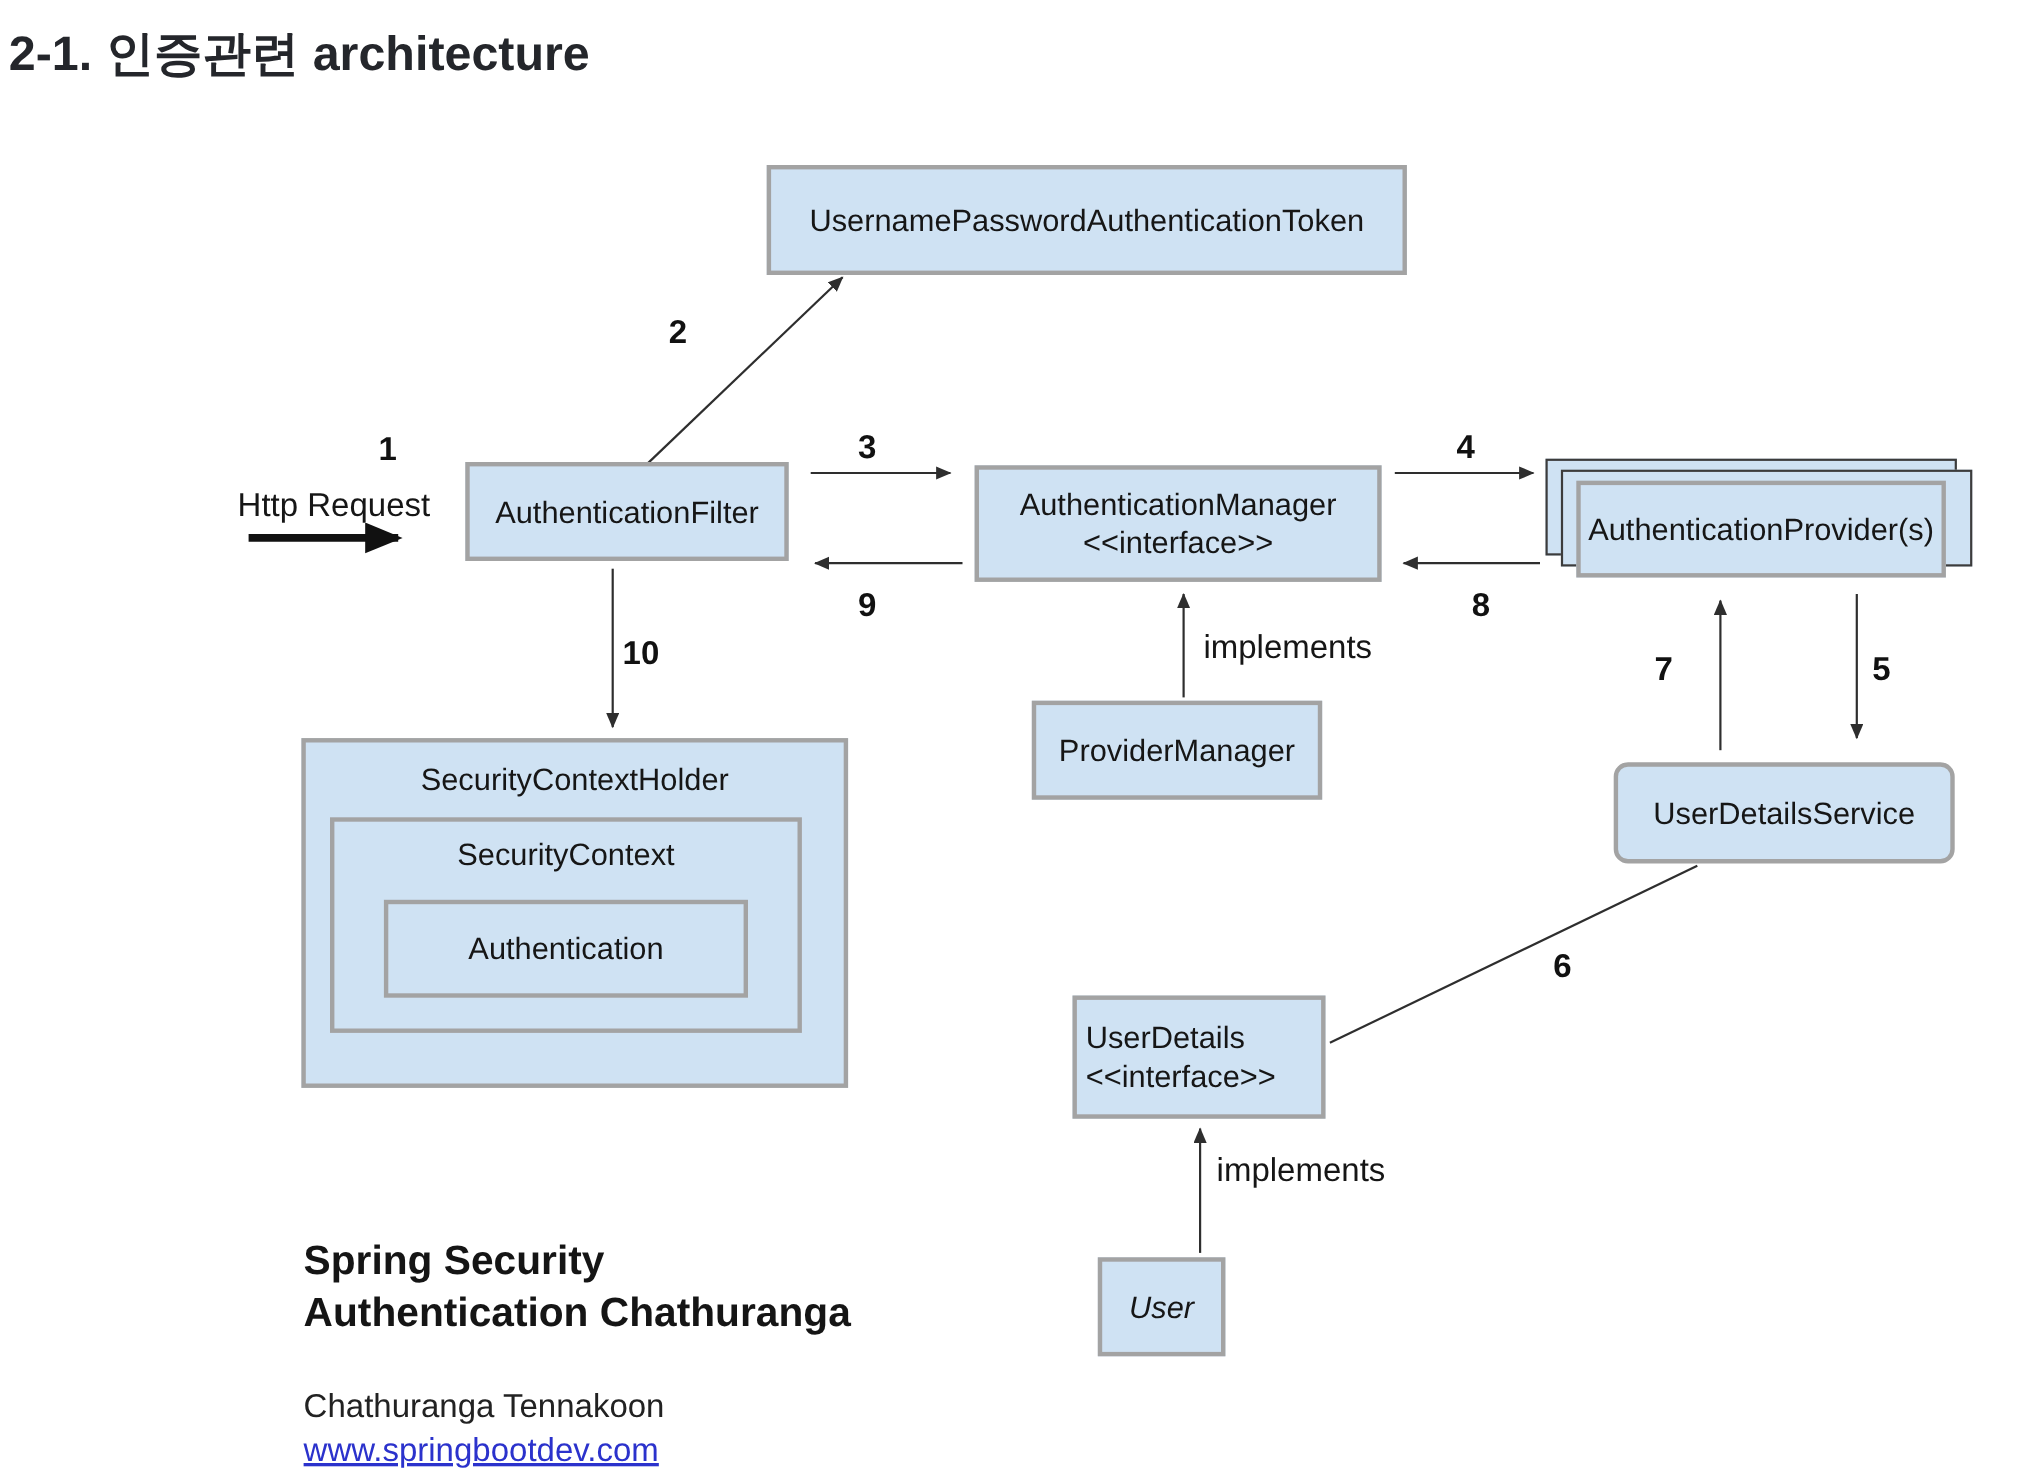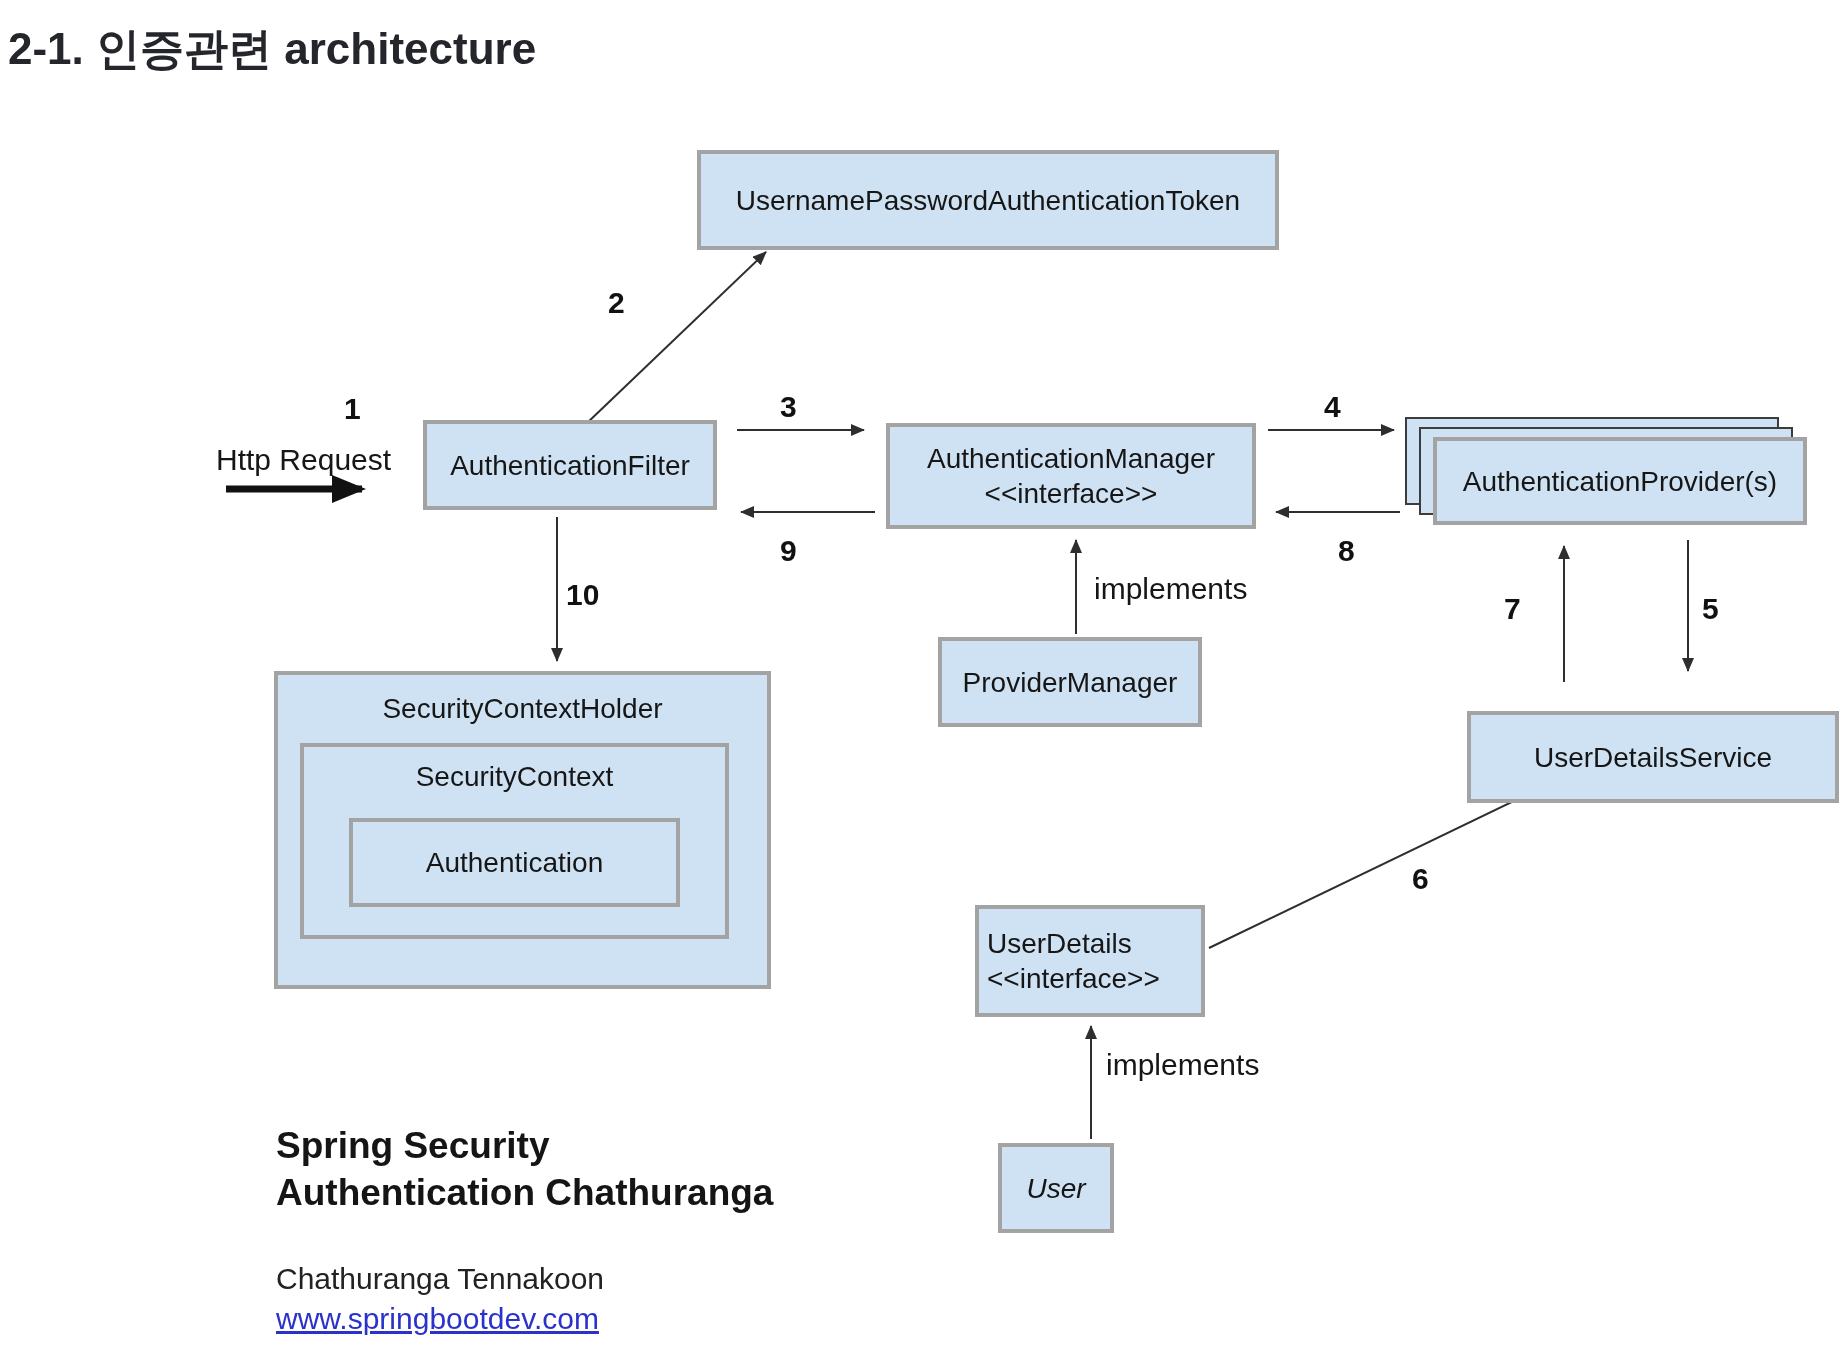--- a/index.html
+++ b/index.html
@@ -57,29 +57,29 @@
     <span>AuthenticationFilter</span>
   </div>
 
   <div class="node" style="left:886px;top:423px;width:370px;height:106px;">
     <span>AuthenticationManager</span>
     <span>&lt;&lt;interface&gt;&gt;</span>
   </div>
 
   <div class="stack-layer" style="left:1405px;top:417px;width:374px;height:88px;"></div>
   <div class="stack-layer" style="left:1419px;top:427px;width:374px;height:88px;"></div>
-  <div class="node" style="left:1433px;top:437px;width:374px;height:88px;text-align:center;">
+  <div class="node" style="left:1433px;top:437px;width:336px;height:88px;text-align:center;">
     <span>AuthenticationProvider(s)</span>
   </div>
 
   <div class="node" style="left:938px;top:637px;width:264px;height:90px;">
     <span>ProviderManager</span>
   </div>
 
-  <div class="node" style="left:1467px;top:711px;width:372px;height:92px;">
+  <div class="node" style="left:1467px;top:693px;width:310px;height:92px;border-radius:13px;">
     <span>UserDetailsService</span>
   </div>
 
   <div class="node left-align" style="left:975px;top:905px;width:230px;height:112px;">
     <span>UserDetails</span>
     <span>&lt;&lt;interface&gt;&gt;</span>
   </div>
 
   <div class="node" style="left:998px;top:1143px;width:116px;height:90px;font-style:italic;">
     <span>User</span>

